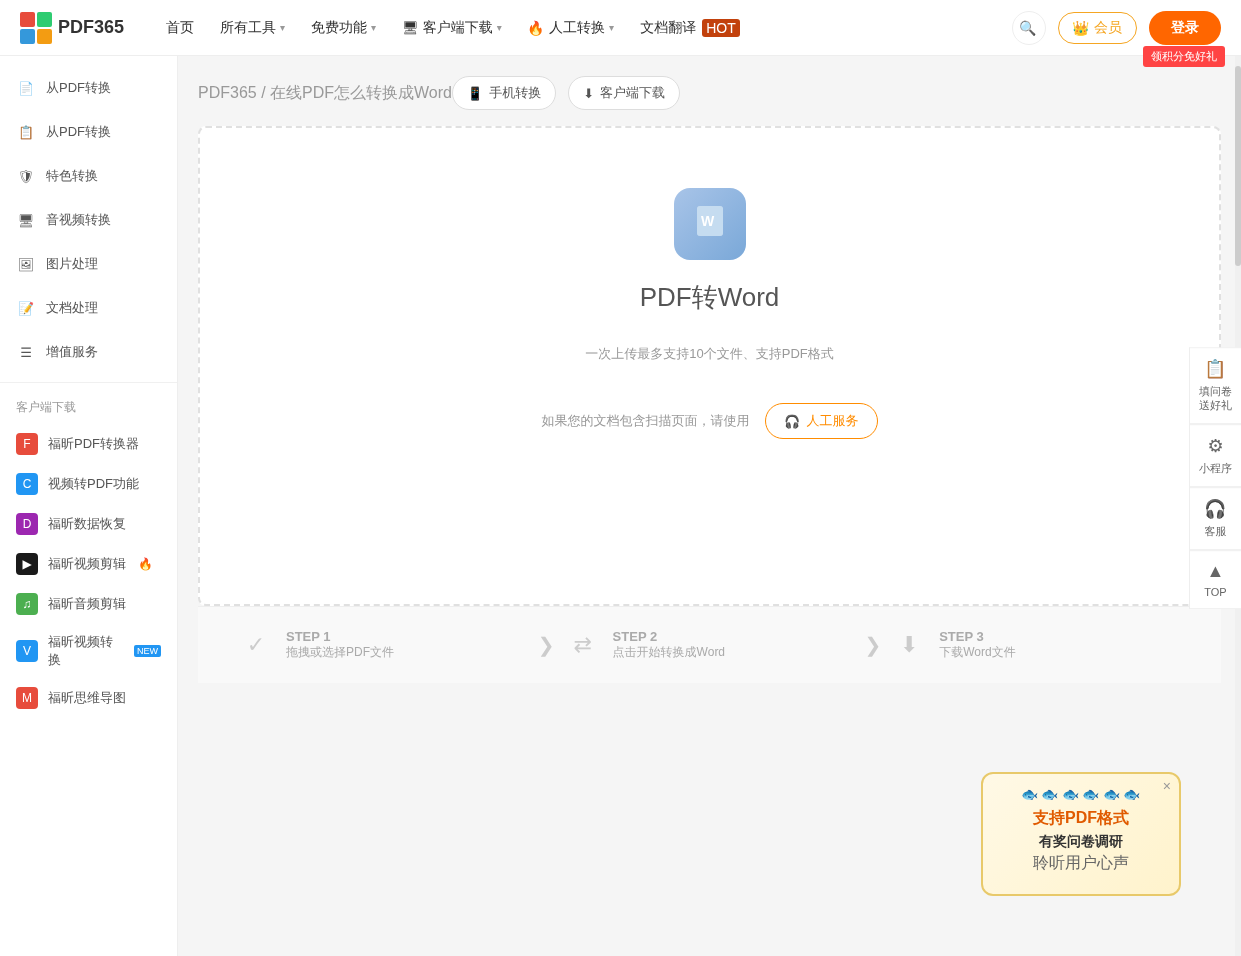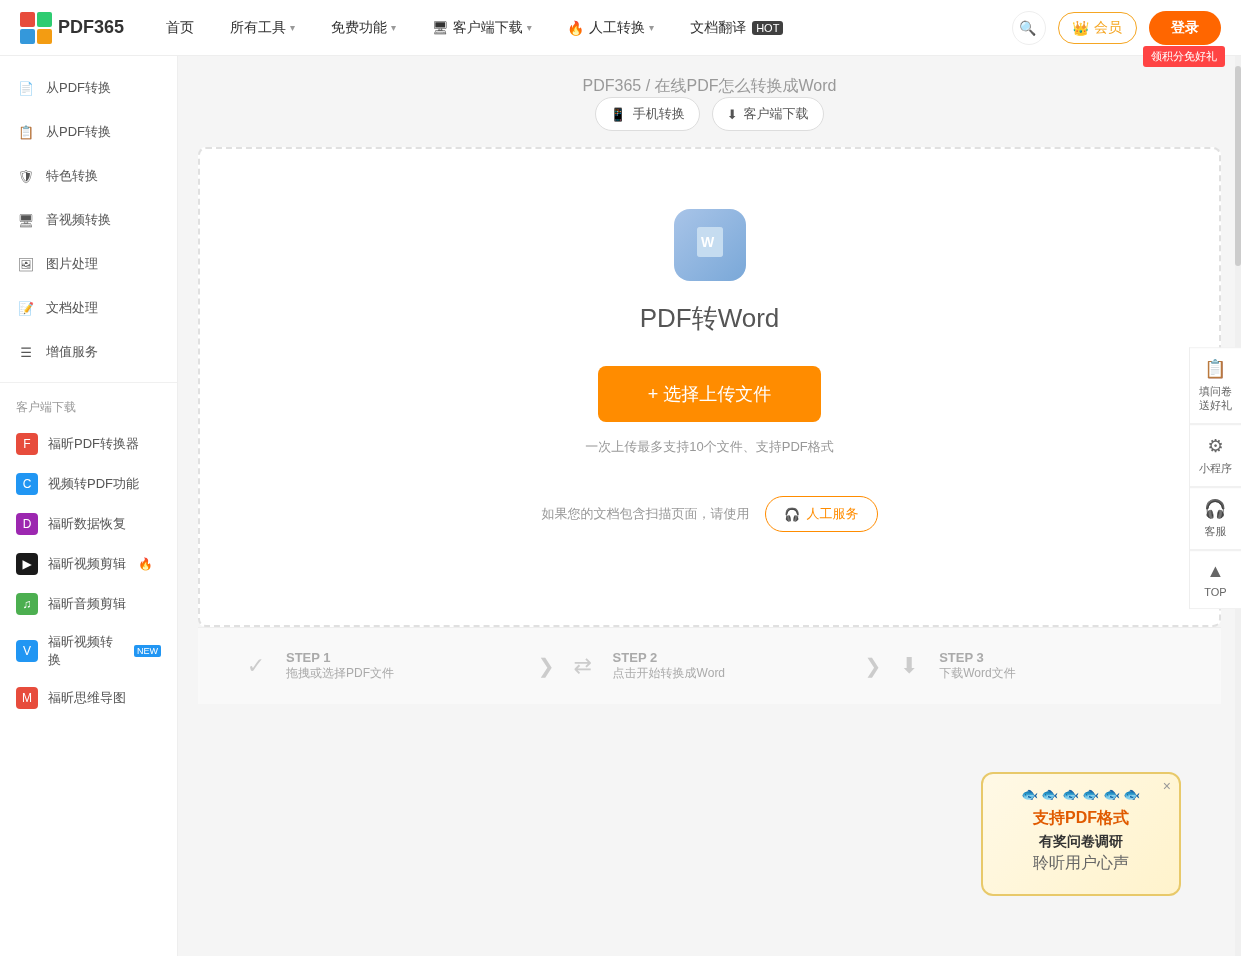--- a/index.html
+++ b/index.html
@@ -28,37 +28,37 @@
       grid-template-columns: 1fr 1fr;
       gap: 2px;
       margin-right: 6px;
     }
     .logo-grid span { border-radius: 2px; }
     .logo-grid span:nth-child(1) { background: #e74c3c; }
     .logo-grid span:nth-child(2) { background: #2ecc71; }
     .logo-grid span:nth-child(3) { background: #3498db; }
     .logo-grid span:nth-child(4) { background: #f39c12; }
     .logo-text { font-size: 18px; font-weight: bold; color: #333; }
-    .nav-items { display: flex; align-items: center; gap: 12px; flex: 1; }
+    .nav-items { display: flex; align-items: center; gap: 2px; flex: 1; }
     .nav-item {
       padding: 6px 12px;
       cursor: pointer;
       color: #333;
       font-size: 14px;
       border-radius: 4px;
       display: flex;
       align-items: center;
       gap: 4px;
       white-space: nowrap;
     }
     .nav-item .arrow { font-size: 10px; color: #999; }
     .nav-item .hot-badge {
-      background: #404040;
+      background: #c2410c;
       color: #fff;
-      font-size: 11px;
+      font-size: 14px;
       padding: 1px 4px;
       border-radius: 3px;
       margin-left: 2px;
     }
     .nav-right { display: flex; align-items: center; gap: 12px; }
     .search-icon-btn {
       width: 34px; height: 34px;
       border: 1px solid #eee;
       border-radius: 50%;
       display: flex; align-items: center; justify-content: center;
@@ -158,21 +158,20 @@
       padding: 20px;
       background: #f5f5f5;
     }
 
     
     .top-bar {
       display: flex;
       align-items: center;
       justify-content: flex-start;
       margin-bottom: 16px;
-      flex-direction: column;
     }
     .breadcrumb { font-size: 16px; color: #333; font-weight: 500; }
     .breadcrumb span { color: #999; }
     .top-actions { display: flex; gap: 12px; }
     .top-action-btn {
       display: flex; align-items: center; gap: 6px;
       padding: 7px 14px;
       border: 1px solid #ddd;
       border-radius: 20px;
       background: #fff;
@@ -502,21 +501,20 @@
       <div class="upload-icon-wrap">
         <span class="upload-icon-inner">
           <svg width="38" height="38" viewBox="0 0 38 38" fill="none">
             <rect x="6" y="4" width="26" height="30" rx="3" fill="white" opacity="0.9"></rect>
             <rect x="6" y="4" width="26" height="30" rx="3" fill="#5b9bd5" opacity="0.3"></rect>
             <text x="10" y="24" font-size="14" font-weight="bold" fill="white">W</text>
           </svg>
         </span>
       </div>
       <div class="upload-title">PDF转Word</div>
-      <button class="upload-btn">+ 选择上传文件</button>
       <div class="upload-hint">一次上传最多支持10个文件、支持PDF格式</div>
 
       <div class="service-row">
         <span>如果您的文档包含扫描页面，请使用</span>
         <div class="service-btn">
           <span>🎧</span>
           <span>人工服务</span>
         </div>
       </div>
     </div>

